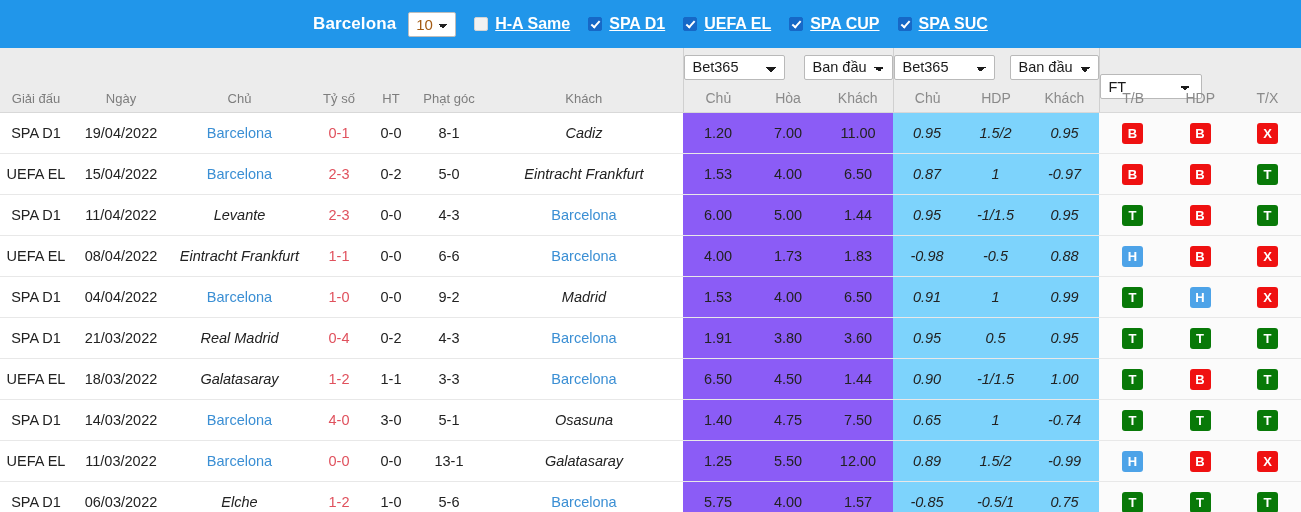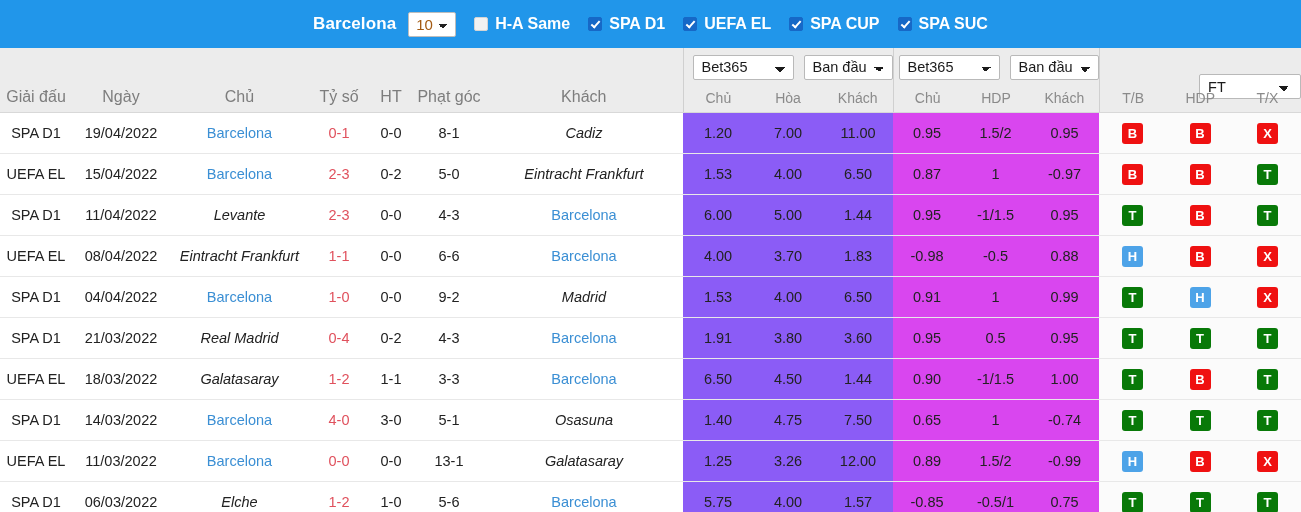--- a/index.html
+++ b/index.html
@@ -49,76 +49,76 @@
     display:inline-block;position:relative;flex:none;cursor:pointer;
   }
   .chk.off{background:#f2f2f2;border:1px solid #d4d4d4;}
   .chk.on{background:#1668c7;border:1px solid #1668c7;}
   .chk.on:after{
     content:"";position:absolute;left:4px;top:1px;
     width:3px;height:7px;border:solid #ffffff;border-width:0 2px 2px 0;
     transform:rotate(42deg);
   }
   .chk-label{
-    color:#ffffff;font-size:16px;font-weight:bold;margin-left:7px;white-space:nowrap;
+    color:#ffffff;font-size:16px;font-weight:bold;margin-left:7px;white-space:nowrap;text-decoration:underline;
   }
 
   
   table.main{
     border-collapse:collapse;width:1301px;table-layout:fixed;
   }
   
   .thead-row{height:64px;background:#ececec;}
   .thead-row td{
     vertical-align:bottom;padding:0;
     border-bottom:1px solid #d8d8d8;
   }
   .hgroup{
     height:64px;display:flex;flex-direction:column;justify-content:flex-end;
   }
-  .sel-row{display:flex;align-items:center;justify-content:flex-end;gap:10px;height:34px;}
+  .sel-row{display:flex;align-items:center;justify-content:space-between;gap:10px;height:34px;}
   .sub-row{display:flex;align-items:flex-end;height:28px;}
   .sub-row span{
     flex:1;text-align:center;color:#8a8a8a;font-size:14px;padding-bottom:6px;
   }
   .hsel{
     appearance:none;-webkit-appearance:none;
     background:#ffffff;border:1px solid #b9b9b9;border-radius:2px;
     font-family:"Liberation Sans",sans-serif;font-size:14.5px;color:#1b1b1b;
     height:25px;box-sizing:border-box;
     padding:1px 24px 1px 8px;cursor:pointer;
     background-image:
       linear-gradient(45deg,transparent 50%,#1b1b1b 50%),
       linear-gradient(135deg,#1b1b1b 50%,transparent 50%);
     background-position:calc(100% - 13px) 11px, calc(100% - 8px) 11px;
     background-size:5px 5px,5px 5px;
     background-repeat:no-repeat;
   }
   .hsel.wide{padding-right:42px;min-width:102px;text-align:left;
     background-position:calc(100% - 16px) 11px, calc(100% - 11px) 11px;margin-top:39px;}
   .lbl-static{
-    color:#7d7d7d;font-size:16px;text-align:center;display:block;
+    color:#7d7d7d;font-size:13px;text-align:center;display:block;
     padding-bottom:6px;
   }
   .div-l{border-left:1px solid #d0d0d0;}
 
   
   tr.drow{height:40px;}
   tr.drow td{
     border-bottom:1px solid #e8e8e8;
     font-size:14.5px;color:#222222;text-align:center;
     padding:0;height:40px;
   }
   tr.drow td.league{color:#222;}
   tr.drow td.date{color:#222;}
   .teamlink{color:#3b8fd4;}
   .teamplain{color:#222222;font-style:italic;}
   .score{color:#e0515d;}
   .odds-cell{background:#8b5cf6;}
-  .plain-cell{background:#d946ef;}
+  .plain-cell{background:#7dd3fc;font-style:italic;}
   .res-cell{background:#fbfbfb;}
 
   .badge{
     display:inline-block;width:21px;height:21px;line-height:21px;
     border-radius:3px;color:#ffffff;font-size:13px;font-weight:bold;
     text-align:center;vertical-align:middle;
   }
   .b-red{background:#ef1111;}
   .b-green{background:#087908;}
   .b-blue{background:#4da3e8;}
@@ -299,21 +299,21 @@
         </tr>
         <tr class="drow">
           <td class="league">UEFA EL</td>
           <td class="date">08/04/2022</td>
           <td><span class="teamplain">Eintracht Frankfurt</span></td>
           <td><span class="score">1-1</span></td>
           <td>0-0</td>
           <td>6-6</td>
           <td><span class="teamlink">Barcelona</span></td>
           <td class="odds-cell">4.00</td>
-          <td class="odds-cell">3.70</td>
+          <td class="odds-cell">1.73</td>
           <td class="odds-cell">1.83</td>
           <td class="plain-cell">-0.98</td>
           <td class="plain-cell">-0.5</td>
           <td class="plain-cell">0.88</td>
           <td class="res-cell"><span class="badge b-blue">H</span></td>
           <td class="res-cell"><span class="badge b-red">B</span></td>
           <td class="res-cell"><span class="badge b-red">X</span></td>
         </tr>
         <tr class="drow">
           <td class="league">SPA D1</td>
@@ -389,21 +389,21 @@
         </tr>
         <tr class="drow">
           <td class="league">UEFA EL</td>
           <td class="date">11/03/2022</td>
           <td><span class="teamlink">Barcelona</span></td>
           <td><span class="score">0-0</span></td>
           <td>0-0</td>
           <td>13-1</td>
           <td><span class="teamplain">Galatasaray</span></td>
           <td class="odds-cell">1.25</td>
-          <td class="odds-cell">3.26</td>
+          <td class="odds-cell">5.50</td>
           <td class="odds-cell">12.00</td>
           <td class="plain-cell">0.89</td>
           <td class="plain-cell">1.5/2</td>
           <td class="plain-cell">-0.99</td>
           <td class="res-cell"><span class="badge b-blue">H</span></td>
           <td class="res-cell"><span class="badge b-red">B</span></td>
           <td class="res-cell"><span class="badge b-red">X</span></td>
         </tr>
         <tr class="drow">
           <td class="league">SPA D1</td>

